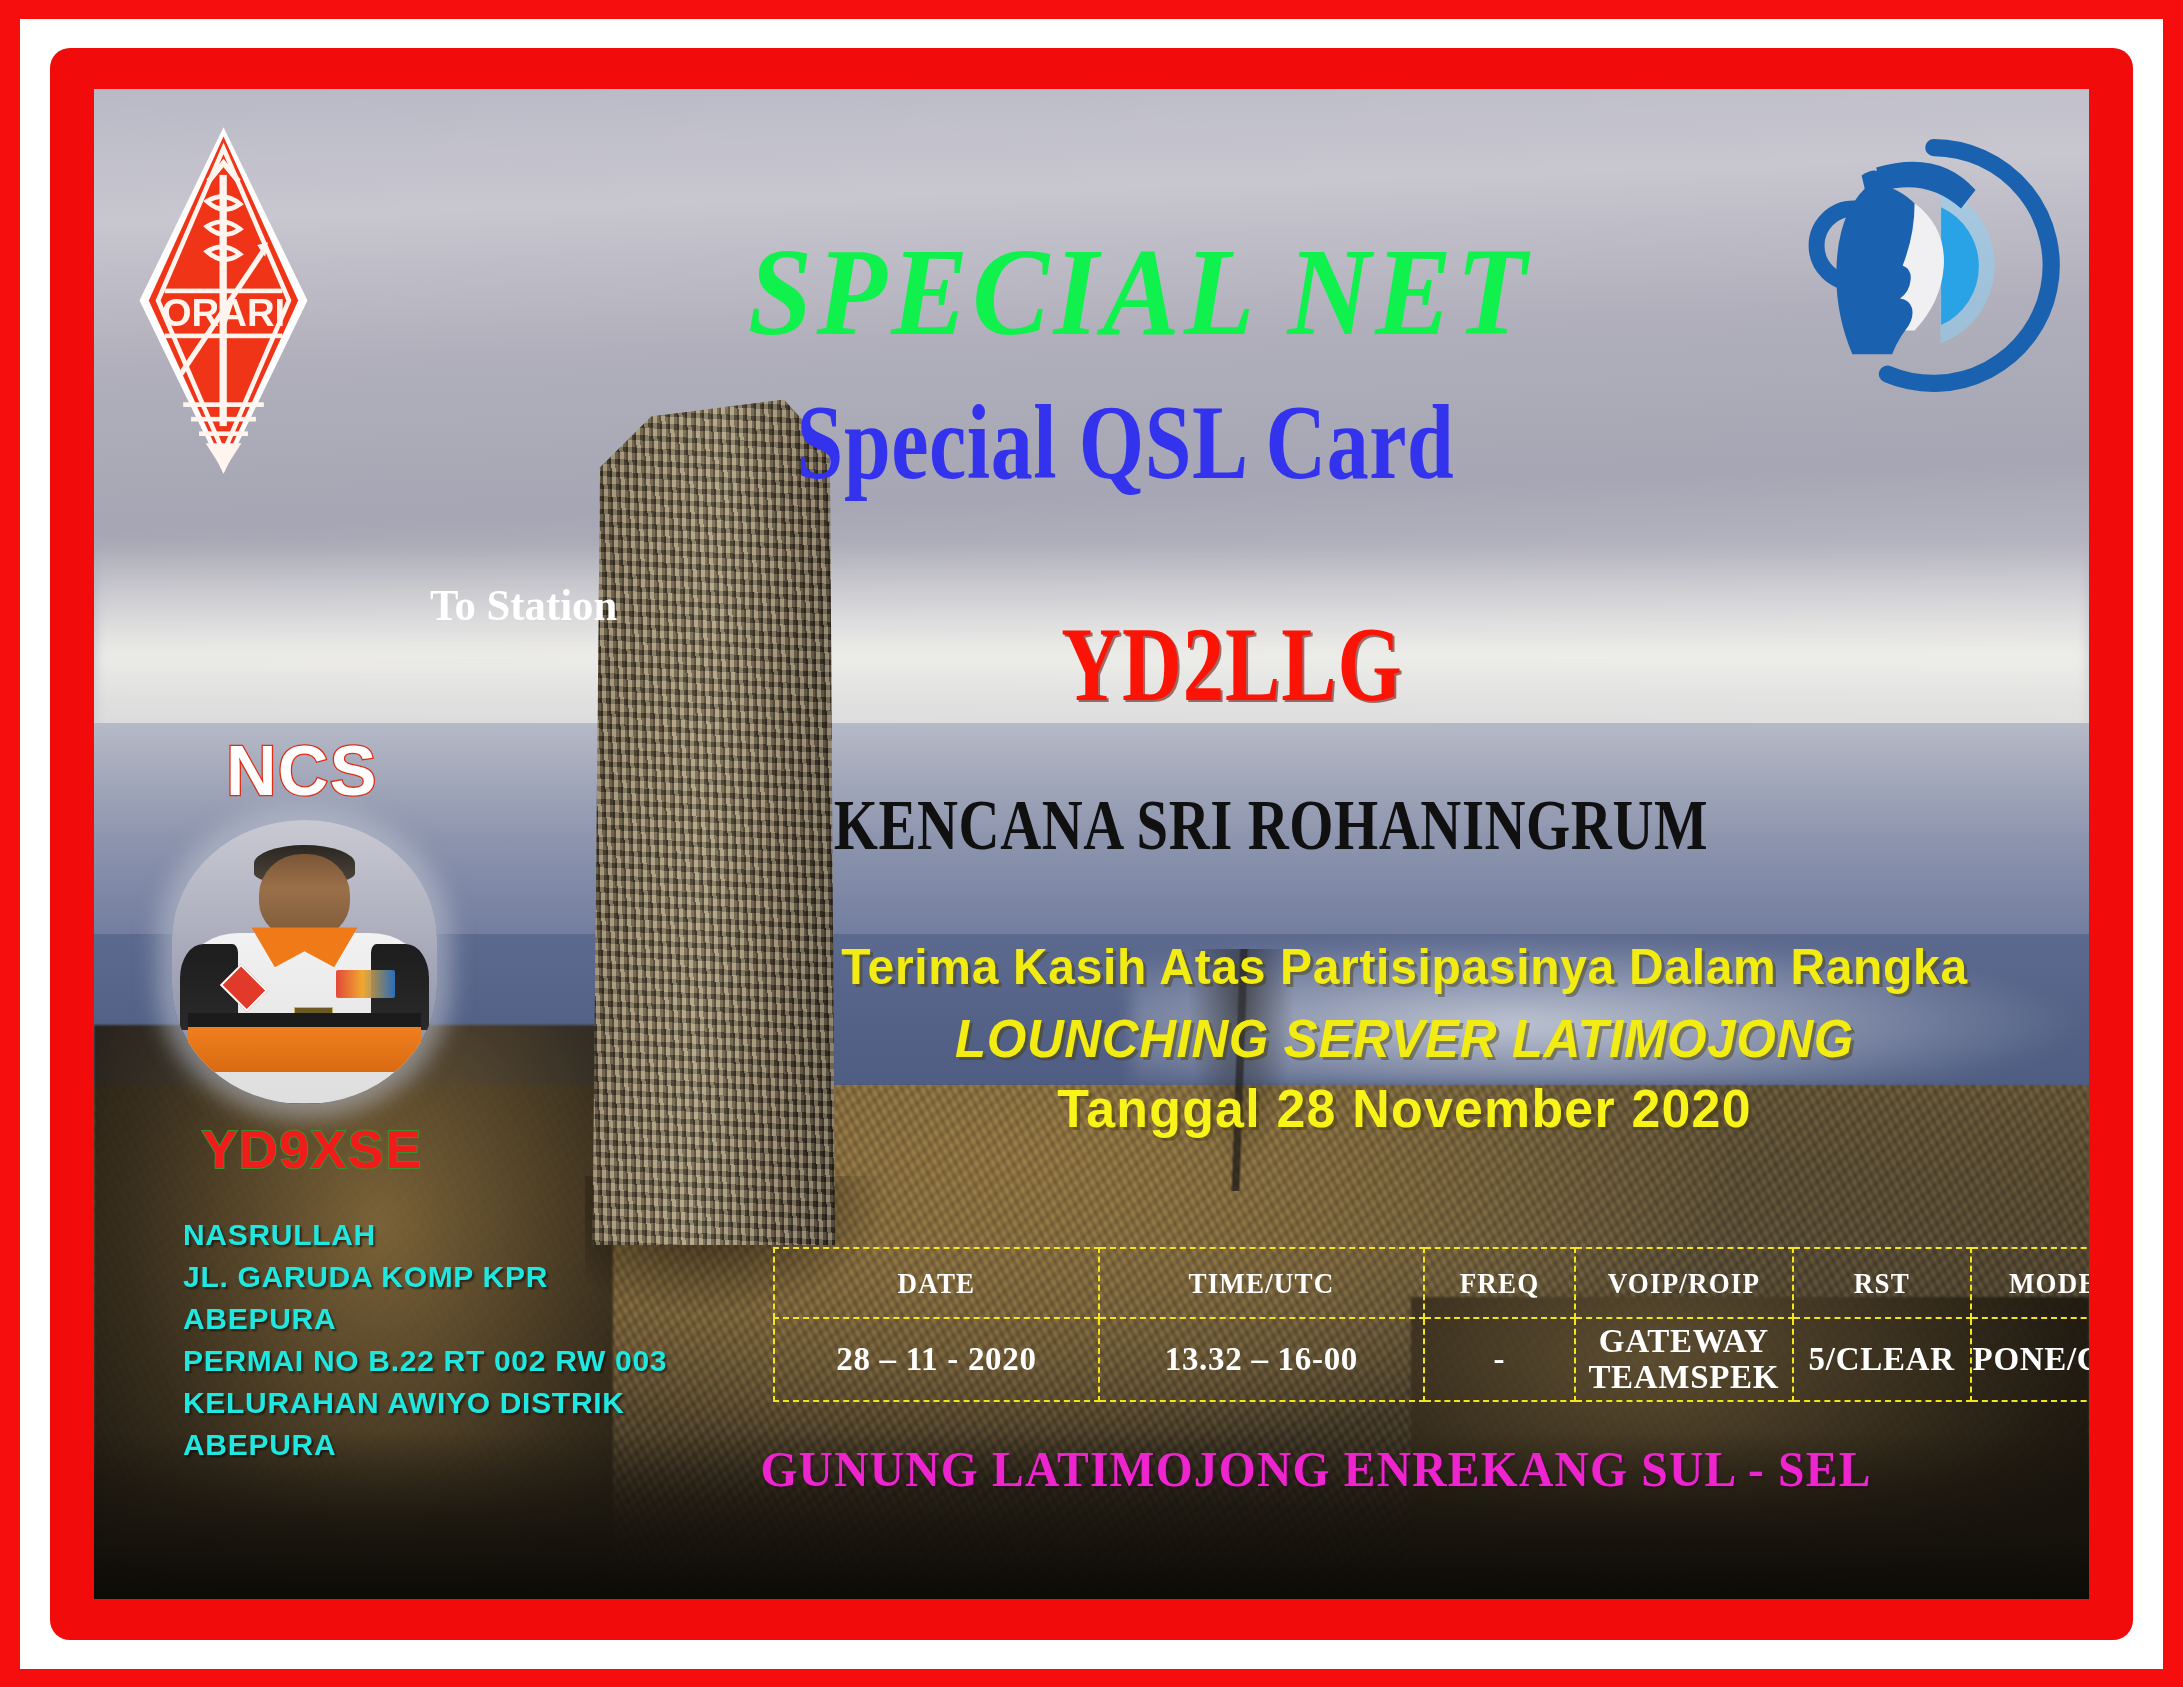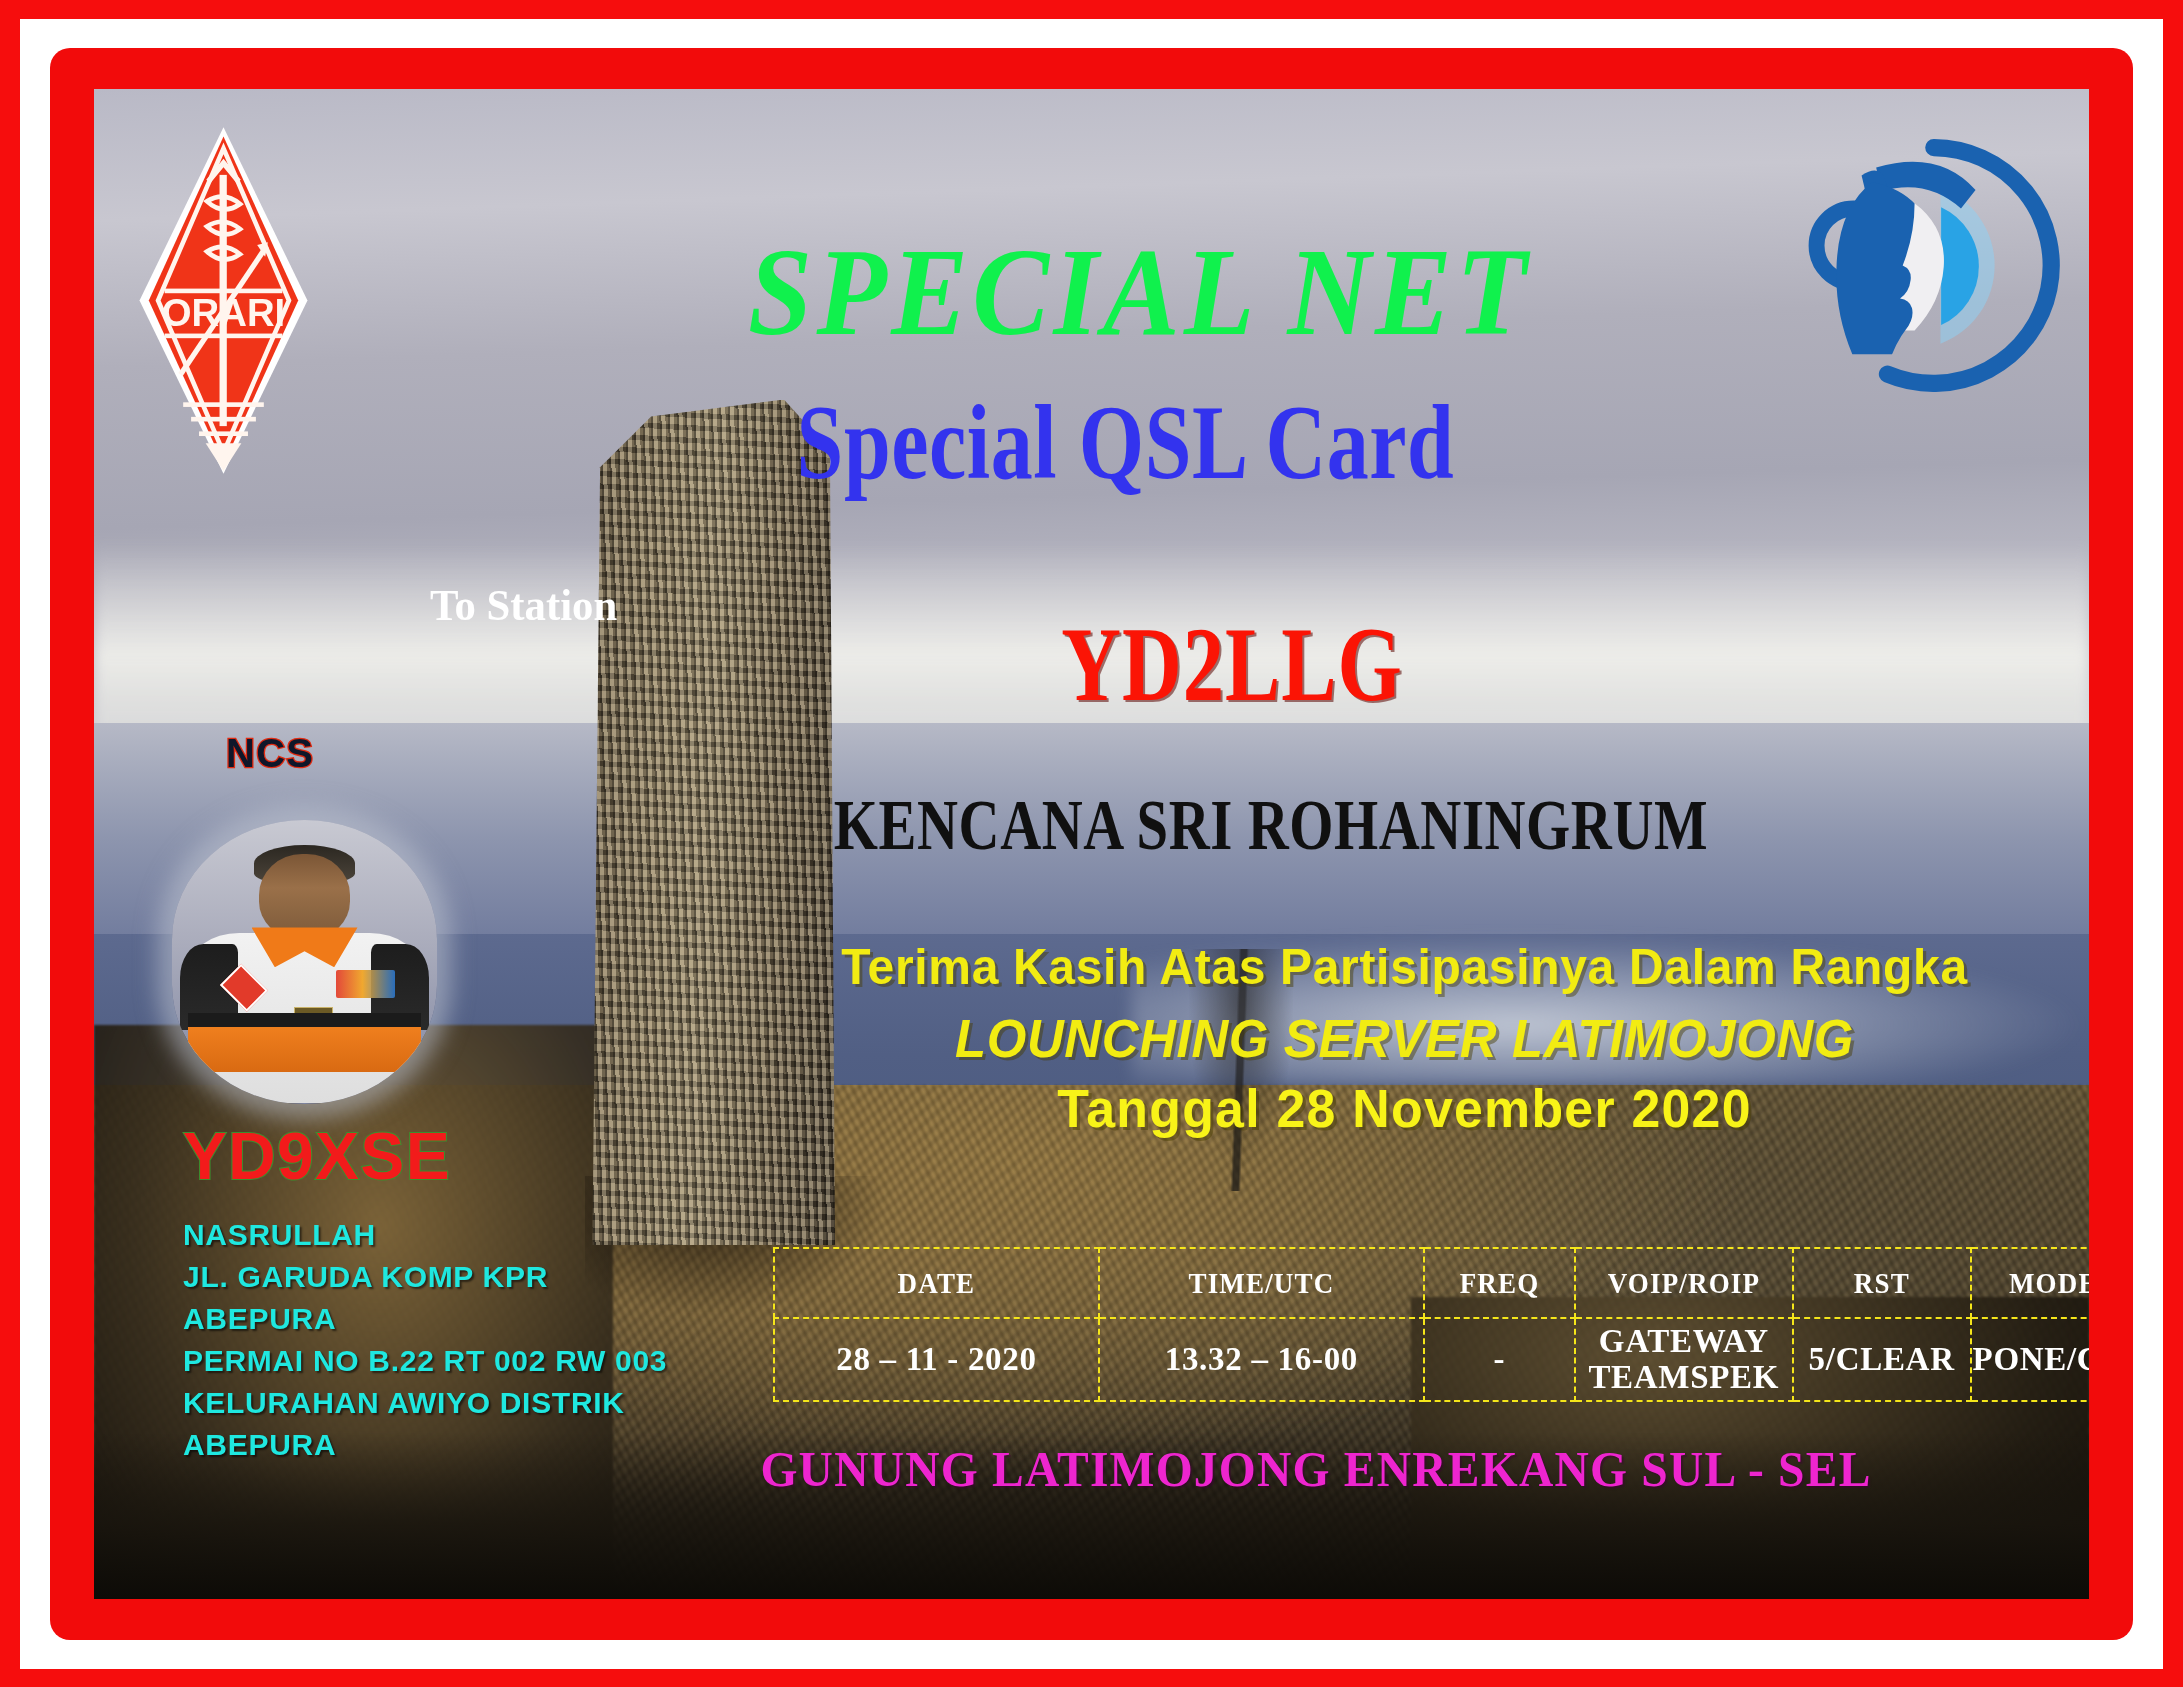--- a/index.html
+++ b/index.html
@@ -93,21 +93,21 @@
       letter-spacing:0.7px;line-height:1;text-shadow:3.3px 3.3px 0 rgba(70,60,0,.45);transform:scaleX(.96);}
   .launch{position:absolute;left:662px;top:923px;width:1297px;text-align:center;
       font-family:"Liberation Sans",sans-serif;font-weight:bold;font-style:italic;font-size:53px;
       color:#f2ec12;letter-spacing:0.7px;line-height:1;text-shadow:3.3px 3.3px 0 rgba(70,60,0,.45);transform:scaleX(.96);}
   .tanggal{position:absolute;left:662px;top:992px;width:1297px;text-align:center;
       font-family:"Liberation Sans",sans-serif;font-weight:bold;font-size:54px;color:#f8f318;
       letter-spacing:1.3px;line-height:1;text-shadow:3.3px 3.3px 0 rgba(70,60,0,.45);transform:scaleX(.96);}
 
   
   .ncs{position:absolute;left:132px;top:642px;
-      font-family:"Liberation Sans",sans-serif;font-weight:bold;font-size:40px;color:#0f172a;
+      font-family:"Liberation Sans",sans-serif;font-weight:bold;font-size:70px;color:#ffffff;
       -webkit-text-stroke:2.6px #e02b12;paint-order:stroke fill;letter-spacing:1.3px;}
   .op-photo{position:absolute;left:78px;top:731px;width:265px;height:284px;
       border-radius:50%/42%;overflow:hidden;
       box-shadow:0 0 22.5px 14.6px rgba(190,195,208,.55);}
   .op-bg{position:absolute;inset:0;background:linear-gradient(180deg,#c8c9d2 0%,#a9abbb 45%,#7e85a1 100%);}
   .op-head{position:absolute;left:33%;top:12%;width:34%;height:30%;border-radius:48% 48% 44% 44%;
       background:linear-gradient(180deg,#7b5636 0%,#9a7049 40%,#7c5a3a 100%);}
   .op-hair{position:absolute;left:31%;top:9%;width:38%;height:13%;border-radius:50% 50% 24% 24%;
       background:linear-gradient(180deg,#2b2721 0%,#4b443a 100%);}
   .op-body{position:absolute;left:6%;top:40%;width:88%;height:60%;border-radius:22% 22% 0 0;
@@ -119,22 +119,22 @@
   .op-shoulder-r{position:absolute;right:3%;top:44%;width:22%;height:30%;border-radius:10% 40% 0 0;
       background:linear-gradient(180deg,#1d1d1d 0%,#2a2a2a 100%);}
   .op-sash{position:absolute;left:6%;top:73%;width:88%;height:16%;
       background:linear-gradient(180deg,#ef7f1e 0%,#d96a12 100%);}
   .op-stripe{position:absolute;left:6%;top:68%;width:88%;height:5%;background:#1b1b1b;}
   .op-badge{position:absolute;left:20%;top:54%;width:13%;height:9%;background:#e23a2a;
       transform:rotate(45deg);border:2px solid #fff;}
   .op-patch{position:absolute;right:16%;top:53%;width:22%;height:10%;border-radius:2px;
       background:linear-gradient(90deg,#e23a2a 0%,#f0a21f 45%,#2a74c8 100%);opacity:.92;}
   .op-id{position:absolute;left:46%;top:66%;width:14%;height:13%;background:#6c5a25;border:1.3px solid #c9b36a;}
-  .ydcall{position:absolute;left:79px;top:1029px;width:278px;text-align:right;
-      font-family:"Liberation Sans",sans-serif;font-weight:bold;font-size:66px;color:#f21b1b;
+  .ydcall{position:absolute;left:79px;top:1029px;width:278px;text-align:center;
+      font-family:"Liberation Sans",sans-serif;font-weight:bold;font-size:54px;color:#f21b1b;
       -webkit-text-stroke:2px #3b8f2e;paint-order:stroke fill;letter-spacing:1.3px;}
 
   
   .address{position:absolute;left:69px;top:1125px;width:516px;
       font-family:"Liberation Sans",sans-serif;font-weight:bold;font-size:30px;color:#1fe8e0;
       line-height:1.40;letter-spacing:0.7px;text-shadow:2px 2px 2px rgba(0,0,0,.55);margin-left:20px;}
   .address div{white-space:nowrap;}
 
   
   #qtable{position:absolute;left:679px;top:1158px;width:1363px;border-collapse:collapse;

